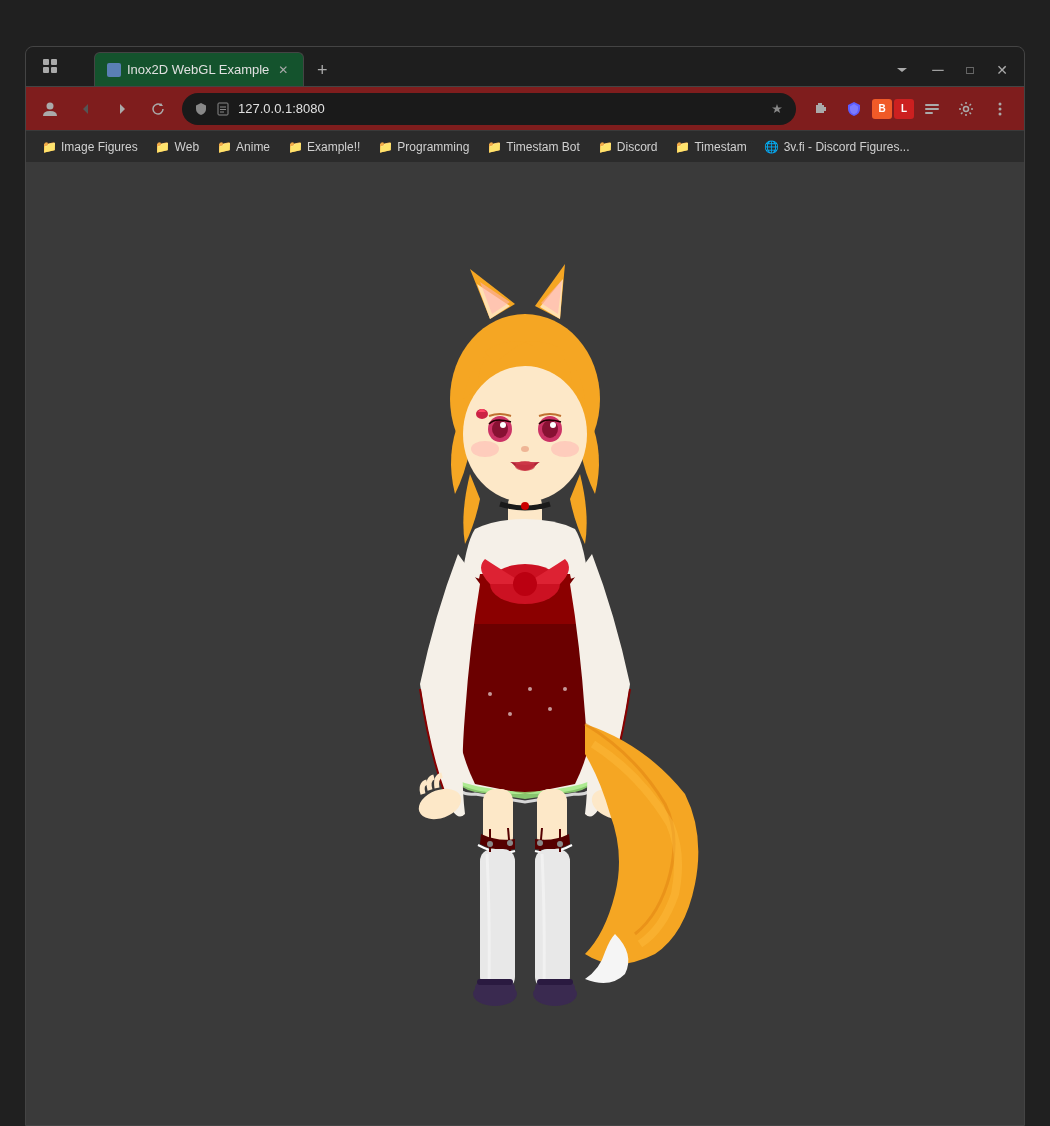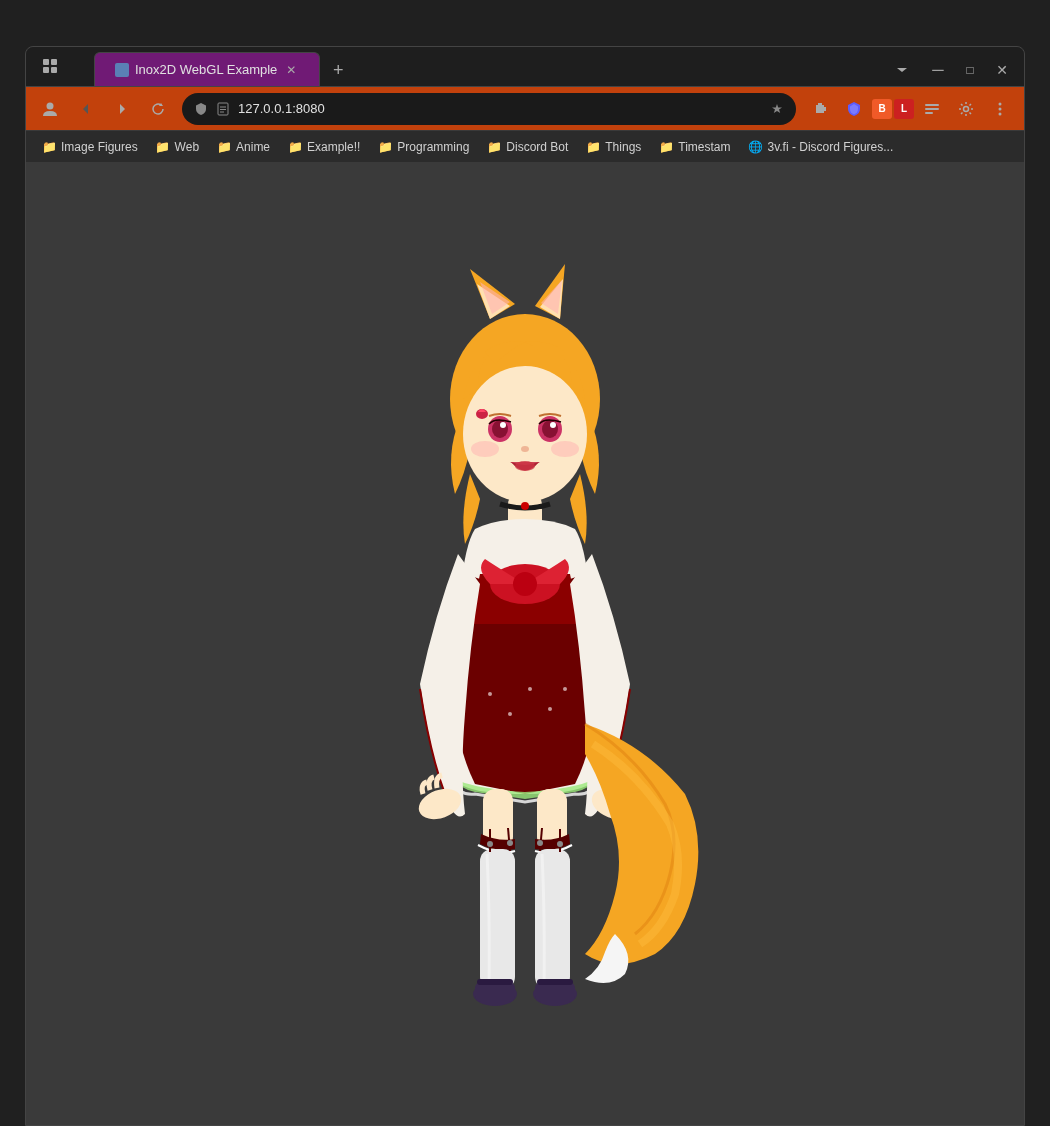--- a/index.html
+++ b/index.html
@@ -41,23 +41,23 @@
       padding: 6px 12px;
       height: 32px;
       border-radius: 6px 6px 0 0;
       cursor: pointer;
     }
 
     .tab-active {
       display: flex;
       align-items: center;
       gap: 6px;
-      padding: 6px 20px;
+      padding: 6px 12px;
       height: 34px;
-      background: #701a75;
+      background: #14532d;
       border-radius: 6px 6px 0 0;
       border: 1px solid #444;
       border-bottom: none;
       cursor: pointer;
       color: #e8e8e8;
       font-size: 13px;
     }
 
     .tab-icon {
       width: 16px;
@@ -100,21 +100,21 @@
       align-items: center;
       justify-content: center;
       color: #aaa;
       font-size: 12px;
       cursor: pointer;
       margin-bottom: 2px;
     }
 
     
     .toolbar {
-      background: #c2410c;
+      background: #7f1d1d;
       height: 44px;
       display: flex;
       align-items: center;
       padding: 0 8px;
       gap: 4px;
       border-bottom: 1px solid #3a3a3a;
     }
 
     .toolbar-btn {
       width: 32px;
@@ -388,25 +388,25 @@
     <div class="bookmark-item">
       <span>📁</span>
       <span>Example!!</span>
     </div>
     <div class="bookmark-item">
       <span>📁</span>
       <span>Programming</span>
     </div>
     <div class="bookmark-item">
       <span>📁</span>
-      <span>Discord Bot</span>
-    </div>
-    <div class="bookmark-item">
-      <span>📁</span>
-      <span>Things</span>
+      <span>Timestam Bot</span>
+    </div>
+    <div class="bookmark-item">
+      <span>📁</span>
+      <span>Discord</span>
     </div>
     <div class="bookmark-item">
       <span>📁</span>
       <span>Timestam</span>
     </div>
     <div class="bookmark-item">
       <span>🌐</span>
       <span>3v.fi - Discord Figures...</span>
     </div>
   </div>

